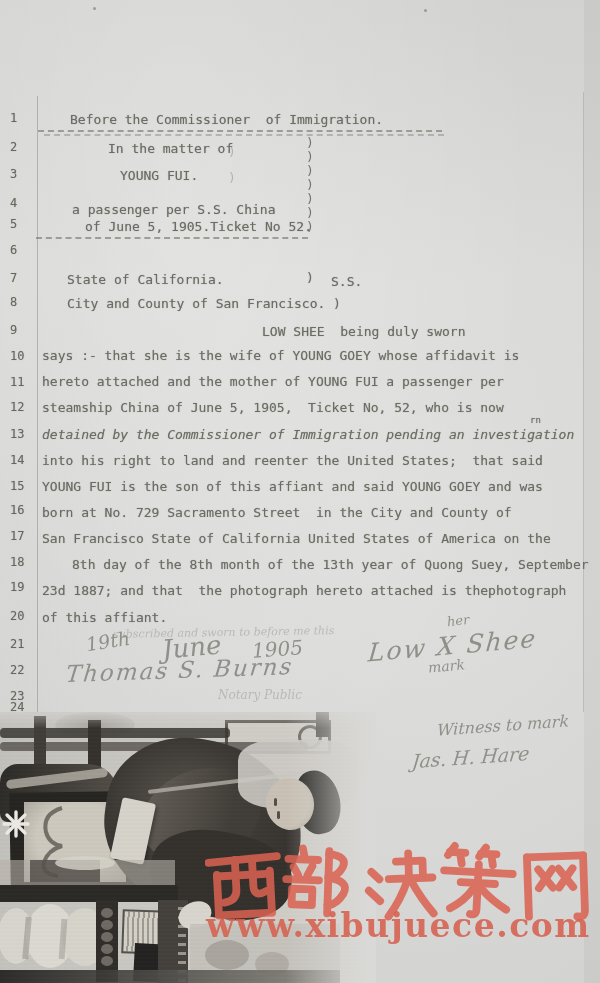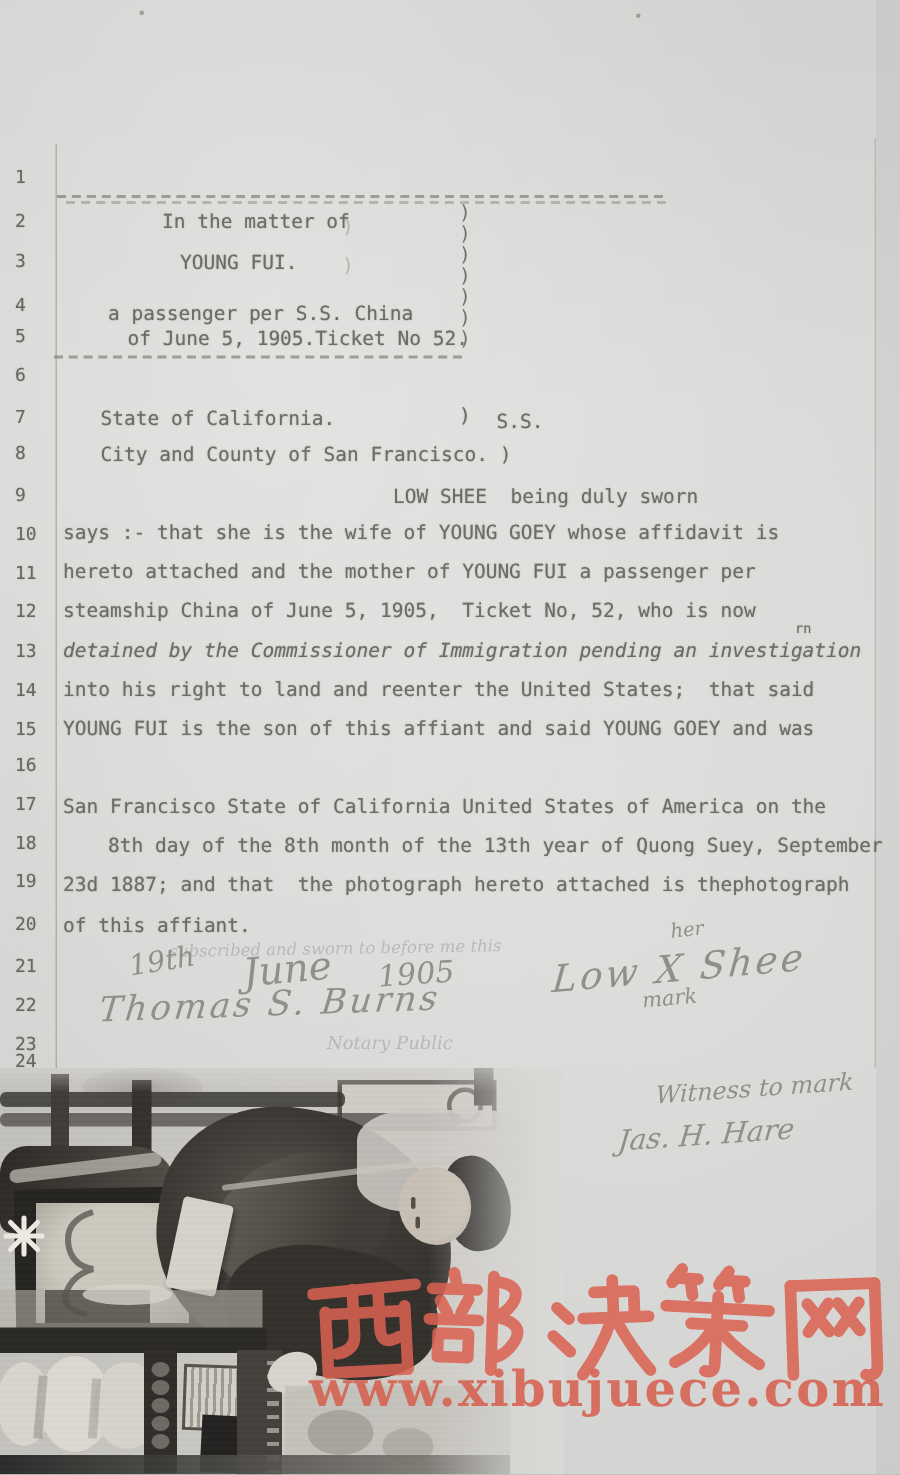--- a/index.html
+++ b/index.html
@@ -69,20 +69,21 @@
   <span class="ln" style="top:503px;">16</span>
   <span class="ln" style="top:529px;">17</span>
   <span class="ln" style="top:555px;">18</span>
   <span class="ln" style="top:580px;">19</span>
   <span class="ln" style="top:609px;">20</span>
   <span class="ln" style="top:637px;">21</span>
   <span class="ln" style="top:663px;">22</span>
   <span class="ln" style="top:689px;">23</span>
   <span class="ln" style="top:700px;">24</span>
 
+  <div class="t" style="left:70px;top:112px;">Before the Commissioner  of Immigration.</div>
   <div class="rule" style="left:38px;top:130px;width:404px;"></div>
   <div class="rule" style="left:44px;top:134px;width:400px;opacity:.45;"></div>
 
   <div class="t" style="left:108px;top:141px;">In the matter of</div>
   <div class="t" style="left:120px;top:168px;">YOUNG FUI.</div>
   <div class="t" style="left:72px;top:202px;">a passenger per S.S. China</div>
   <div class="t" style="left:85px;top:219px;">of June 5, 1905.Ticket No 52.</div>
   <div class="rule" style="left:36px;top:237px;width:272px;"></div>
 
   <div class="bracket-col">
@@ -103,20 +104,21 @@
   <div class="t" style="left:67px;top:296px;">City and County of San Francisco. )</div>
 
   <div class="t" style="left:262px;top:324px;">LOW SHEE  being duly sworn</div>
   <div class="t" style="left:42px;top:348px;text-align:right;">says :- that she is the wife of YOUNG GOEY whose affidavit is</div>
   <div class="t" style="left:42px;top:374px;">hereto attached and the mother of YOUNG FUI a passenger per</div>
   <div class="t" style="left:42px;top:400px;">steamship China of June 5, 1905,  Ticket No, 52, who is now</div>
   <div class="t" style="left:42px;top:427px;font-style:italic;">detained by the Commissioner of Immigration pending an investigation</div>
   <div class="t" style="left:530px;top:415px;font-size:9px;">rn</div>
   <div class="t" style="left:42px;top:479px;">YOUNG FUI is the son of this affiant and said YOUNG GOEY and was</div>
   <div class="t" style="left:42px;top:453px;">into his right to land and reenter the United States;  that said</div>
+  <div class="t" style="left:42px;top:505px;">born at No. 729 Sacramento Street  in the City and County of</div>
   <div class="t" style="left:42px;top:531px;">San Francisco State of California United States of America on the</div>
   <div class="t" style="left:48px;top:557px;margin-left:24px;">8th day of the 8th month of the 13th year of Quong Suey, September</div>
   <div class="t" style="left:42px;top:583px;">23d 1887; and that  the photograph hereto attached is thephotograph</div>
   <div class="t" style="left:42px;top:610px;">of this affiant.</div>
 
   <div class="hw-faint" style="left:113px;top:626px;font-size:11px;transform:rotate(-1deg);">subscribed and sworn to before me this</div>
   <div class="hw" style="left:86px;top:630px;font-size:19px;transform:rotate(-9deg);">19th</div>
   <div class="hw" style="left:162px;top:632px;font-size:26px;transform:rotate(-5deg);">June</div>
   <div class="hw" style="left:252px;top:637px;font-size:20px;transform:rotate(-4deg);">1905</div>
   <div class="hw" style="left:66px;top:657px;font-size:23px;letter-spacing:2px;transform:rotate(-2deg) skewX(-8deg);">Thomas S. Burns</div>

